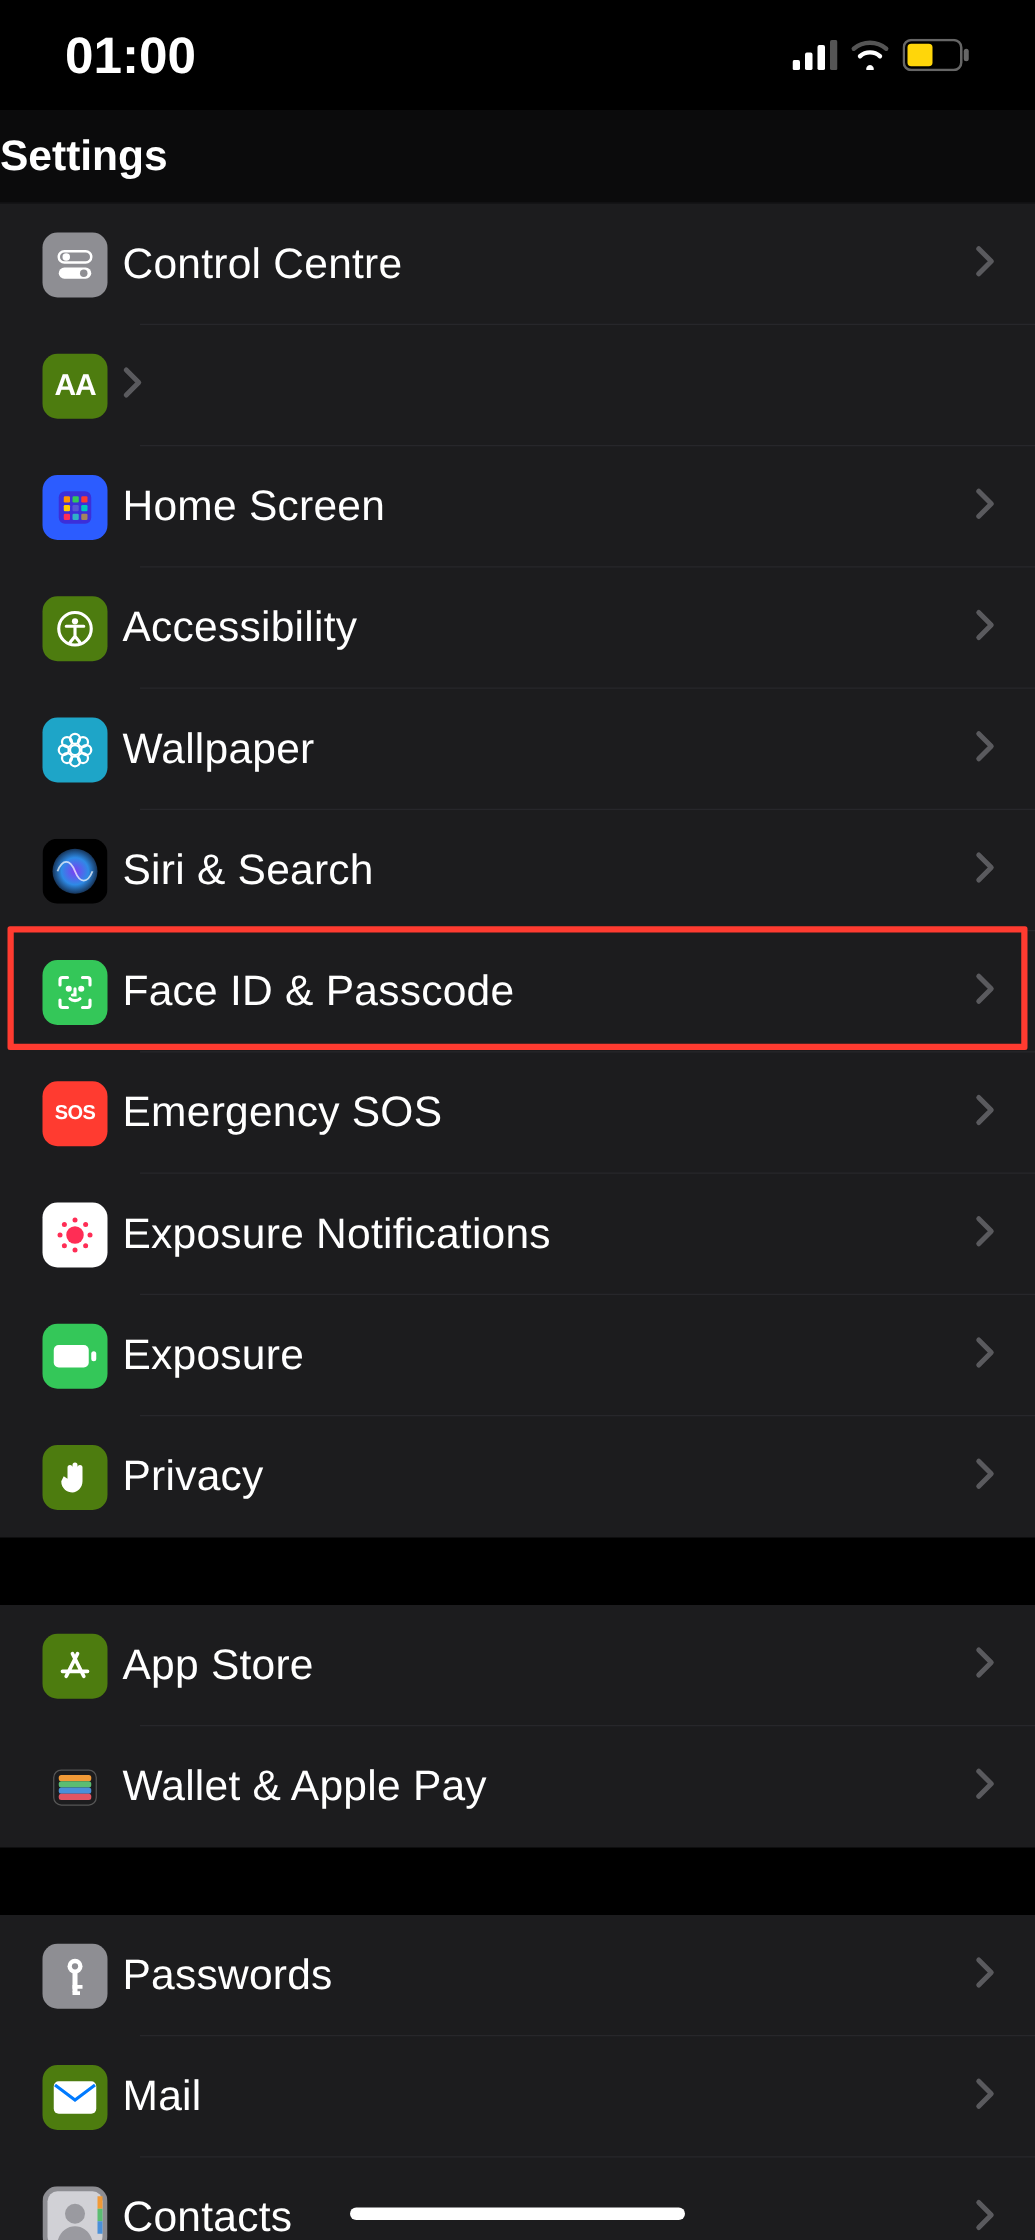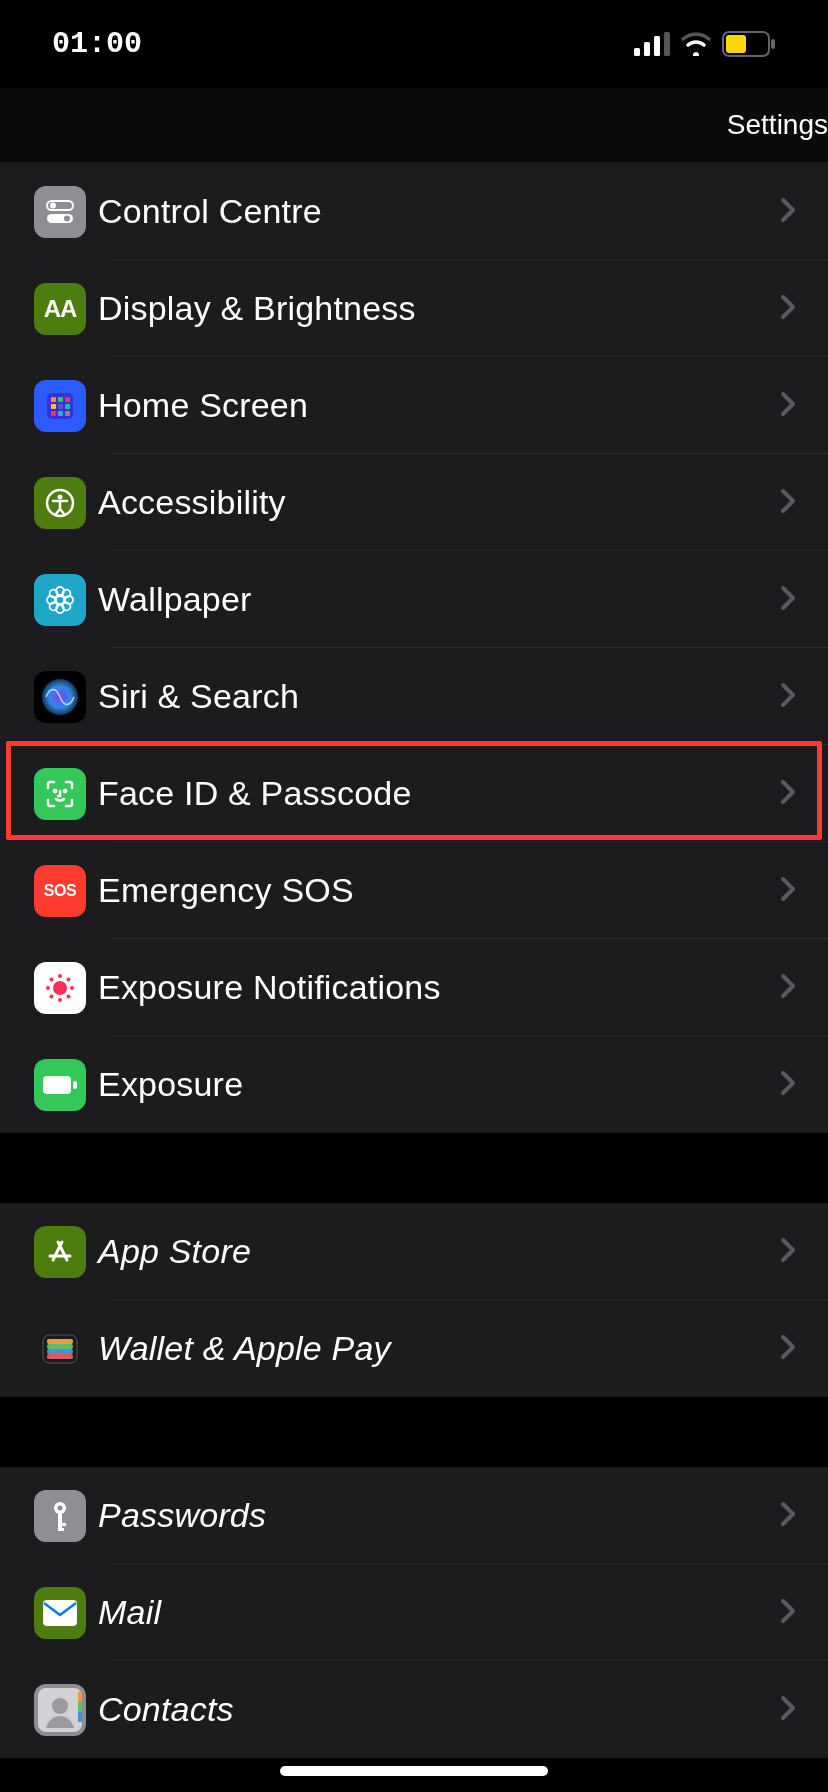--- a/index.html
+++ b/index.html
@@ -13,42 +13,41 @@
       position: relative;
     }
 
     
     .status-bar {
       height: 88px;
       display: flex;
       align-items: center;
       justify-content: space-between;
       padding: 0 52px 0 52px;
-      font-size: 30px;
+      font-size: 41px;
       font-weight: 600;
-      font-family: Liberation Mono, monospace;
     }
     .status-right { display: flex; align-items: center; gap: 10px; }
 
     
     .nav-bar {
       height: 75px;
       display: flex;
       align-items: center;
-      justify-content: flex-end;
-      font-size: 28px;
-      font-weight: 400;
+      justify-content: flex-start;
+      font-size: 34px;
+      font-weight: 700;
       background: rgba(28,28,30,0.4);
       border-bottom: 1px solid rgba(60,60,67,0.29);
     }
 
     
     .list { }
     .section { background: #1c1c1e; }
-    .section + .section { margin-top: 70px; font-style: italic; }
+    .section + .section { margin-top: 54px; }
 
     .row {
       height: 97px;
       display: flex;
       align-items: center;
       padding: 0 32px 0 34px;
       gap: 12px;
       position: relative;
     }
     .row .sep {
@@ -162,21 +161,20 @@
         <div class="label">Control Centre</div>
         <div class="chevron"><svg width="16" height="26" viewBox="0 0 16 26">
             <path d="M3 3l10 10L3 23" stroke="currentColor" stroke-width="4" fill="none" stroke-linecap="round" stroke-linejoin="round"></path>
           </svg></div>
         <div class="sep"></div>
       </div>
       <div class="row">
         <div class="icon-badge bg-blue">
           <span style="font-size:24px;font-weight:700;letter-spacing:-1px">AA</span>
         </div>
-        <div class="label">Display &amp; Brightness</div>
         <div class="chevron"><svg width="16" height="26" viewBox="0 0 16 26">
             <path d="M3 3l10 10L3 23" stroke="currentColor" stroke-width="4" fill="none" stroke-linecap="round" stroke-linejoin="round"></path>
           </svg></div>
         <div class="sep"></div>
       </div>
       <div class="row">
         <div class="icon-badge bg-indigo">
           <svg width="34" height="34" viewBox="0 0 34 34">
             <rect x="4" y="4" width="26" height="26" rx="5" fill="#3b2fd9"></rect>
             <g fill="#fff">
@@ -310,20 +308,31 @@
             <rect x="2" y="2" width="28" height="18" rx="4" fill="#fff"></rect>
             <rect x="32" y="7" width="4" height="8" rx="2" fill="#fff"></rect>
           </svg>
         </div>
         <div class="label">Exposure</div>
         <div class="chevron"><svg width="16" height="26" viewBox="0 0 16 26">
             <path d="M3 3l10 10L3 23" stroke="currentColor" stroke-width="4" fill="none" stroke-linecap="round" stroke-linejoin="round"></path>
           </svg></div>
         <div class="sep"></div>
       </div>
+      <div class="row">
+        <div class="icon-badge bg-blue">
+          <svg width="34" height="34" viewBox="0 0 34 34">
+            <path d="M11 18V9a2 2 0 114 0v7V7a2 2 0 114 0v9V9a2 2 0 114 0v11c0 5-4 9-8 9s-9-3-9-9l2-4 3 2z" fill="#fff"></path>
+          </svg>
+        </div>
+        <div class="label">Privacy</div>
+        <div class="chevron"><svg width="16" height="26" viewBox="0 0 16 26">
+            <path d="M3 3l10 10L3 23" stroke="currentColor" stroke-width="4" fill="none" stroke-linecap="round" stroke-linejoin="round"></path>
+          </svg></div>
+      </div>
     </div>
     <div class="section">
       <div class="row">
         <div class="icon-badge bg-blue">
           <svg width="34" height="34" viewBox="0 0 34 34">
             <g stroke="#fff" stroke-width="3" stroke-linecap="round">
               <path d="M10 25l9-18M24 25l-9-18M7 21h20"></path>
             </g>
           </svg>
         </div>

